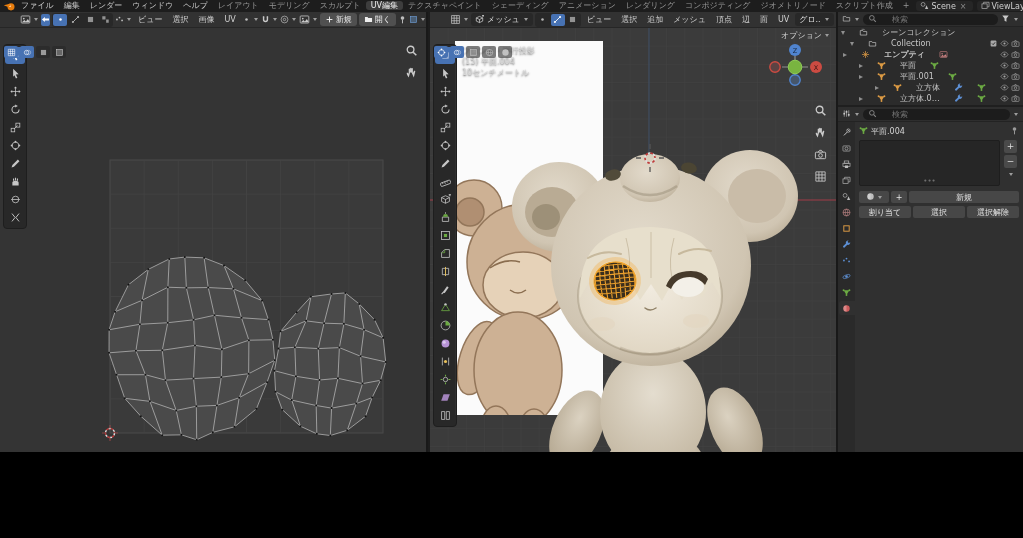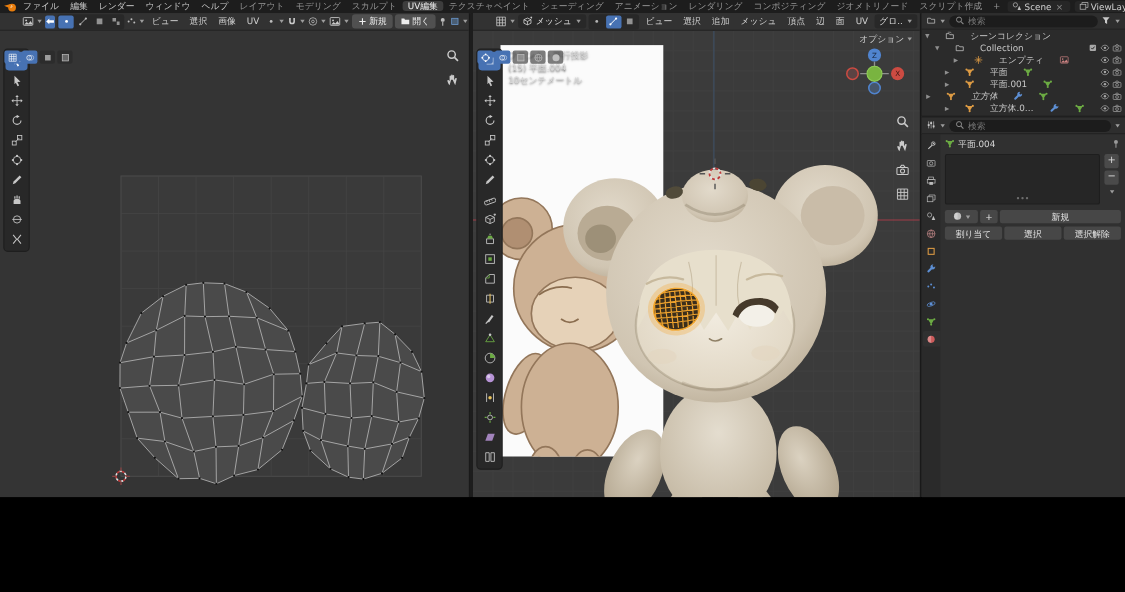--- a/index.html
+++ b/index.html
@@ -36,21 +36,21 @@
   .hdr2{position:absolute;left:4px;top:18px;display:flex;gap:2px;align-items:center;z-index:6}
   .hicon{width:14px;height:12px;display:flex;align-items:center;justify-content:center;border-radius:2px;color:#c0c0c0;background:rgba(40,40,40,.6)}
   .hicon.on{background:#4772b3;color:#fff}
   #vp-overlay{position:absolute;left:32px;top:17px;color:#d9d9d9;font-size:8px;line-height:11px;text-shadow:0 1px 2px rgba(0,0,0,.7);z-index:4}
   #vp-options{position:absolute;right:6px;top:2px;display:flex;align-items:center;gap:2px;color:#cfcfcf;z-index:6}
   #vp-operator{position:absolute;left:33px;bottom:4px;width:84px;height:12px;background:#191919;border-radius:3px;display:flex;align-items:center;gap:4px;padding:0 6px;color:#9f9f9f;z-index:6}
   
   #right{position:absolute;left:838px;top:12px;width:185px;height:512px;background:#303030}
   #outliner{position:absolute;top:0;left:0;right:0;height:93px;background:#2b2b2b}
   .phdr{height:15px;background:#2e2e2e;border-bottom:1px solid #232323;display:flex;align-items:center;gap:3px;padding:0 4px}
-  .srch{flex:1;background:#1c1c1c;border-radius:7px;height:11px;display:flex;align-items:center;gap:3px;padding:0 5px;color:#767676}
+  .srch{flex:1;background:#1c1c1c;border-radius:7px;height:11px;display:flex;align-items:center;gap:15px;padding:0 5px;color:#767676}
   #outliner-rows{position:absolute;top:15px;left:0;right:0;bottom:0;overflow:hidden}
   .orow{display:flex;align-items:center;height:11px;padding:0 3px;color:#c6c6c6;gap:14px;white-space:nowrap}
   .orow .lbl{overflow:hidden;text-overflow:ellipsis}
   .orow .rgt{margin-left:auto;display:flex;gap:2px;align-items:center}
   #props{position:absolute;top:93px;left:0;right:0;bottom:0;background:#303030;border-top:2px solid #1f1f1f}
   #ptabs{position:absolute;left:0;top:15px;bottom:0;width:17px;background:#2a2a2a;display:flex;flex-direction:column;align-items:center;padding-top:3px;gap:2px}
   .ptab{width:16px;height:14px;display:flex;align-items:center;justify-content:center;border-radius:2px 0 0 2px}
   .ptab.active{background:#303030}
   #pbody{position:absolute;left:17px;top:15px;right:0;bottom:0;padding:3px 4px;font-size:8px}
   .crumb{display:flex;align-items:center;gap:3px;height:13px;color:#d5d5d5}
@@ -976,21 +976,21 @@
               </span>
               <span class="icn s9" style="color: rgb(168, 168, 168);">
                 <svg viewBox="0 0 14 14">
                   <rect x="1.5" y="4.5" width="11" height="7" rx="1" fill="none" stroke="currentColor"></rect>
                   <circle cx="7" cy="8" r="2" fill="none" stroke="currentColor"></circle>
                   <path d="M4.5 4.5L6 2.5h2l1.5 2" fill="none" stroke="currentColor"></path>
                 </svg>
               </span>
             </span>
           </div>
-          <div class="orow" style="padding-left: 29px;">
+          <div class="orow" style="padding-left: 5px; font-weight: bold;">
             <span class="exp"></span>
             <span class="icn s9" style="color: rgb(221, 155, 68);">
               <svg viewBox="0 0 14 14">
                 <path d="M7 1.5v11M1.5 7h11M3.4 3.4l7.2 7.2M10.6 3.4l-7.2 7.2" stroke="currentColor" stroke-width="1.1"></path>
               </svg>
             </span>
             <span class="lbl">エンプティ</span>
             <span class="icn s9" style="color: rgb(205, 131, 131);">
               <svg viewBox="0 0 14 14">
                 <rect x="1.5" y="2.5" width="11" height="9" rx="1" fill="none" stroke="currentColor"></rect>
@@ -1077,21 +1077,21 @@
               </span>
               <span class="icn s9" style="color: rgb(168, 168, 168);">
                 <svg viewBox="0 0 14 14">
                   <rect x="1.5" y="4.5" width="11" height="7" rx="1" fill="none" stroke="currentColor"></rect>
                   <circle cx="7" cy="8" r="2" fill="none" stroke="currentColor"></circle>
                   <path d="M4.5 4.5L6 2.5h2l1.5 2" fill="none" stroke="currentColor"></path>
                 </svg>
               </span>
             </span>
           </div>
-          <div class="orow" style="padding-left: 4px; font-style: italic;">
+          <div class="orow" style="padding-left: 37px;">
             <span class="exp"></span>
             <span class="icn s9" style="color: rgb(221, 155, 68);">
               <svg viewBox="0 0 14 14">
                 <path d="M2.5 3.5h9L7 11z" fill="currentColor"></path>
                 <circle cx="2.5" cy="3.5" r="1.5" fill="currentColor"></circle>
                 <circle cx="11.5" cy="3.5" r="1.5" fill="currentColor"></circle>
                 <circle cx="7" cy="11" r="1.5" fill="currentColor"></circle>
               </svg>
             </span>
             <span class="lbl">立方体</span>

